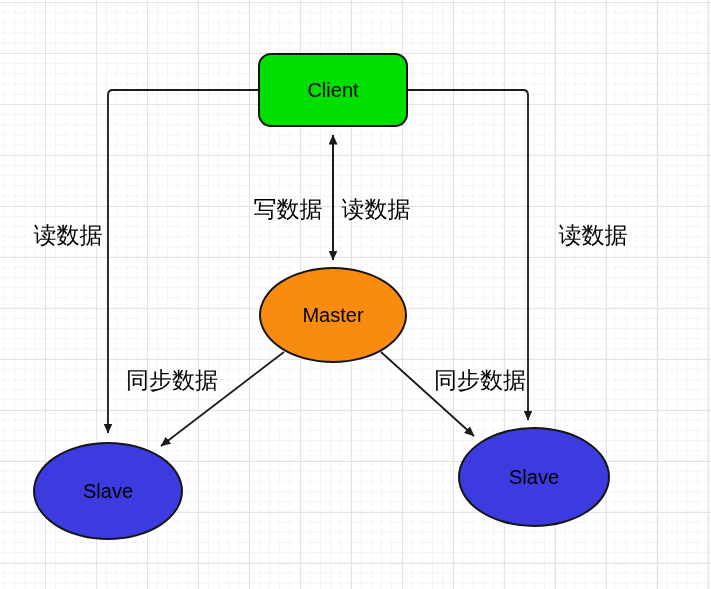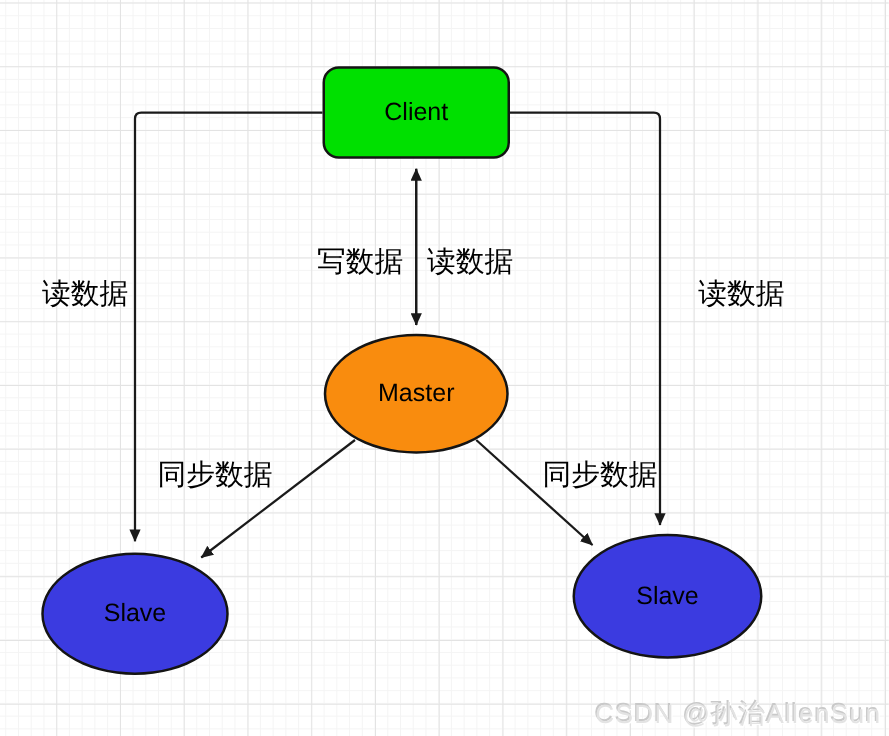--- a/index.html
+++ b/index.html
@@ -94,14 +94,13 @@
     <span>Slave</span>
   </div>
 
   <span class="edge-label lbl-write">写数据</span>
   <span class="edge-label lbl-read-center">读数据</span>
   <span class="edge-label lbl-read-left">读数据</span>
   <span class="edge-label lbl-read-right">读数据</span>
   <span class="edge-label lbl-sync-left">同步数据</span>
   <span class="edge-label lbl-sync-right">同步数据</span>
 
-  <span class="watermark">CSDN @孙治AllenSun</span>
 </div>
 
 </body></html>

